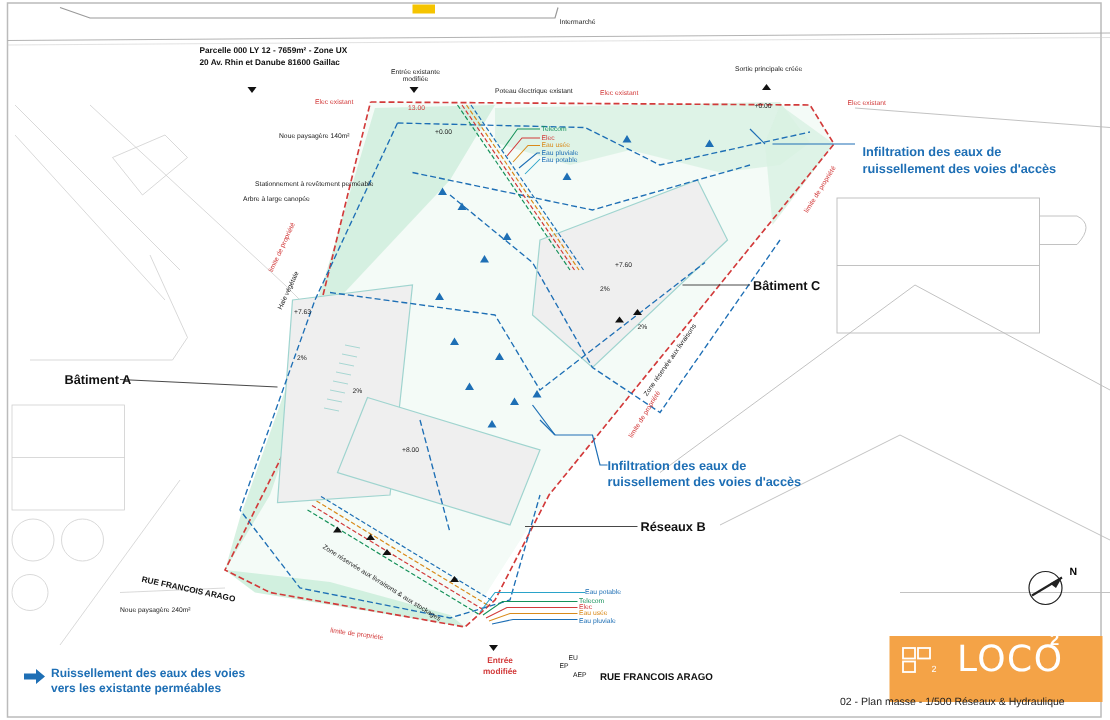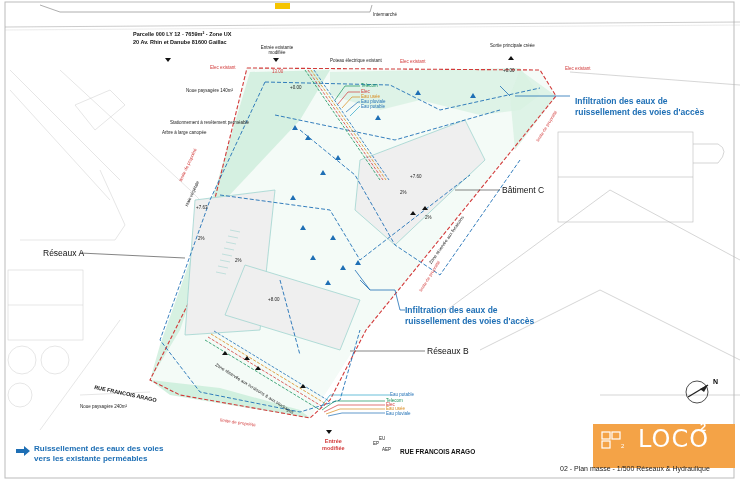--- a/index.html
+++ b/index.html
@@ -1,21 +1,21 @@
 <!DOCTYPE html>
 <html><head>
 <meta charset="utf-8">
 <style>
   html,body{margin:0;padding:0;background:#fff;}
   body{width:740px;height:480px;position:relative;overflow:hidden;font-family:"Liberation Sans",sans-serif;}
   #plan{position:absolute;left:0;top:0;width:740px;height:480px;}
   .lbl{position:absolute;white-space:nowrap;font-family:"Liberation Sans",sans-serif;}
   .tiny{font-size:4.5px;color:#222;}
   .small{font-size:5.5px;color:#111;font-weight:bold;}
-  .bld{font-size:8.5px;font-weight:normal;color:#111;}
+  .bld{font-size:8.5px;font-weight:bold;color:#111;}
   .infil{font-size:8.5px;font-weight:bold;color:#1e6fb5;line-height:11px;}
   .red{color:#d23a3a;}
   .blue{color:#1e6fb5;}
   .green{color:#16915a;}
   .orange{color:#d98a1a;}
   .legend{position:absolute;left:16px;top:444px;display:flex;align-items:flex-end;gap:6px;}
   .legend-text{font-size:8px;font-weight:bold;color:#1e6fb5;line-height:10px;}
   .logo{position:absolute;left:593px;top:424px;width:142px;height:44px;background:#f4a347;}
   .logo-word{position:absolute;left:638px;top:425px;color:#fff;font-size:24px;letter-spacing:1px;font-family:"DejaVu Sans",sans-serif;font-weight:400;}
   .logo-sup{position:absolute;left:700px;top:421px;color:#fff;font-size:11px;font-weight:bold;}
@@ -222,21 +222,21 @@
   <div>Entrée</div>
   <div>modifiée</div>
 </div>
 <div class="lbl tiny" style="left:379px;top:436px;">EU</div>
 <div class="lbl tiny" style="left:373px;top:441px;">EP</div>
 <div class="lbl tiny" style="left:382px;top:447px;">AEP</div>
 <div class="lbl" style="left:400px;top:448px;font-size:6.5px;font-weight:bold;color:#111;">RUE FRANCOIS ARAGO</div>
 <div class="lbl" style="left:95px;top:384px;font-size:5.5px;font-weight:bold;color:#111;transform:rotate(12deg);transform-origin:left top;">RUE FRANCOIS ARAGO</div>
 <div class="lbl tiny" style="left:80px;top:404px;">Noue paysagère 240m²</div>
 
-<div class="lbl bld" style="left:43px;top:248px;">Réseaux A</div>
+<div class="lbl bld" style="left:43px;top:248px;">Bâtiment A</div>
 <div class="lbl bld" style="left:502px;top:185px;">Bâtiment C</div>
 <div class="lbl bld" style="left:427px;top:346px;">Réseaux B</div>
 
 <div class="lbl infil" style="left:575px;top:96px;">
   <div>Infiltration des eaux de</div>
   <div>ruissellement des voies d'accès</div>
 </div>
 <div class="lbl infil" style="left:405px;top:305px;">
   <div>Infiltration des eaux de</div>
   <div>ruissellement des voies d'accès</div>

